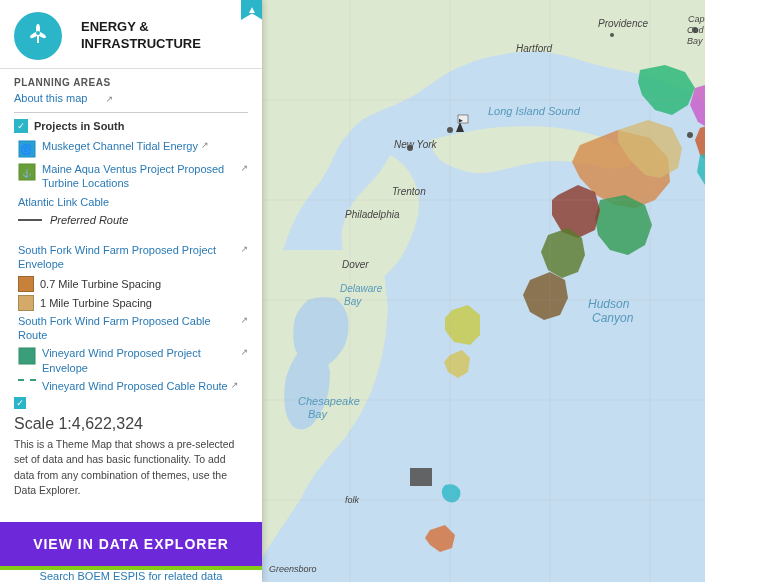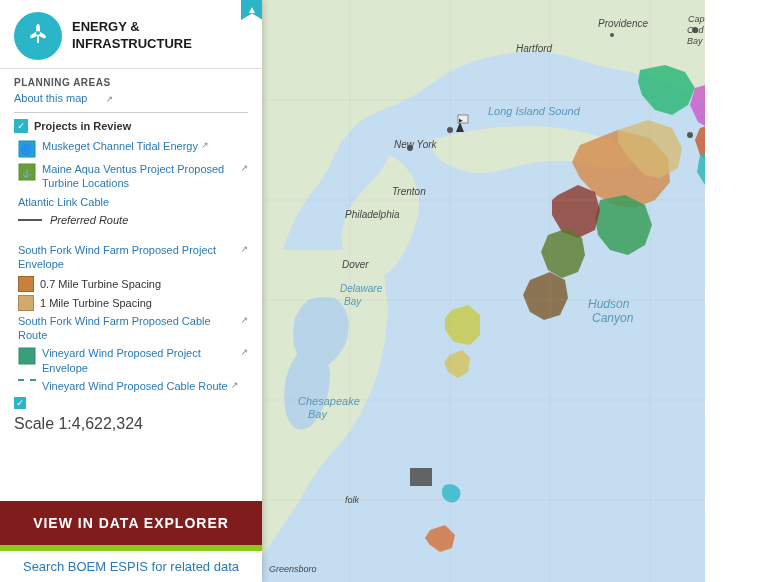--- a/index.html
+++ b/index.html
@@ -208,38 +208,37 @@
       text-align: left;
     }
 
     .sidebar-footer {
       flex-shrink: 0;
     }
 
     .view-btn {
       width: 100%;
       padding: 14px;
-      background: #7f1d1d;
+      background: #6d28d9;
       color: white;
       border: none;
       font-size: 14px;
       font-weight: 700;
       letter-spacing: 1px;
       cursor: pointer;
       text-transform: uppercase;
     }
 
     .search-link {
       display: block;
       text-align: center;
-      padding: 8px;
-      font-size: 13px;
+      font-size: 11px;
       color: #2a7ab5;
       text-decoration: none;
-      border-top: 6px solid #84cc16;
+      border-top: 4px solid #84cc16;
     }
   </style>
 </head>
 <body>
 
 <div id="map-container">
   <svg id="map-svg" viewBox="0 0 768 582" xmlns="http://www.w3.org/2000/svg">
 
     <rect width="768" height="582" fill="#c5ddf0"></rect>
 
@@ -359,39 +358,39 @@
         <circle cx="15" cy="15" r="13" fill="#2bb5c8"></circle>
 
         <rect x="14" y="12" width="2" height="10" fill="white"></rect>
 
         <ellipse cx="15" cy="8" rx="2" ry="5" fill="white" transform="rotate(0 15 12)"></ellipse>
         <ellipse cx="15" cy="8" rx="2" ry="5" fill="white" transform="rotate(120 15 12)"></ellipse>
         <ellipse cx="15" cy="8" rx="2" ry="5" fill="white" transform="rotate(240 15 12)"></ellipse>
         <circle cx="15" cy="12" r="2" fill="#2bb5c8"></circle>
       </svg>
     </div>
-    <div class="header-title" style="white-space:pre-line;">ENERGY &amp;
+    <div class="header-title" style="white-space:pre-line;margin-left:9px;">ENERGY &amp;
 INFRASTRUCTURE</div>
     <button class="collapse-btn">▲</button>
   </div>
 
   <div class="sidebar-scroll">
 
     <div class="section-label">PLANNING AREAS</div>
 
     <a href="#" class="about-link">
       <span>About this map</span>
       <span class="ext-icon">↗</span>
     </a>
 
     <hr class="divider">
 
     <div class="group-header">
       <div class="checkbox-icon"></div>
-      <span class="group-title">Projects in Review</span>
+      <span class="group-title">Projects in South</span>
     </div>
 
     <div class="legend-item">
       <div class="legend-icon">
         <svg width="18" height="18" viewBox="0 0 18 18">
           <rect x="1" y="1" width="16" height="16" fill="#2a9fd6" stroke="#1a8fc6" stroke-width="1"></rect>
           <text x="9" y="13" text-anchor="middle" font-size="10" fill="white">🌀</text>
         </svg>
       </div>
       <a href="#" class="legend-link">
@@ -468,20 +467,21 @@
         <span class="ext-icon">↗</span>
       </a>
     </div>
 
     <div style="margin:4px 0 2px 0;display:flex;align-items:center;">
       <div class="checkbox-icon" style="width:12px;height:12px;"></div>
     </div>
 
     <div class="scale-text">Scale 1:4,622,324</div>
 
+    <div class="info-text">This is a Theme Map that shows a pre-selected set of data and has basic functionality. To add data from any combination of themes, use the Data Explorer.</div>
 
   </div>
 
   <div class="sidebar-footer">
     <button class="view-btn">VIEW IN DATA EXPLORER</button>
     <a href="#" class="search-link">Search BOEM ESPIS for related data</a>
   </div>
 
 </div>
 

